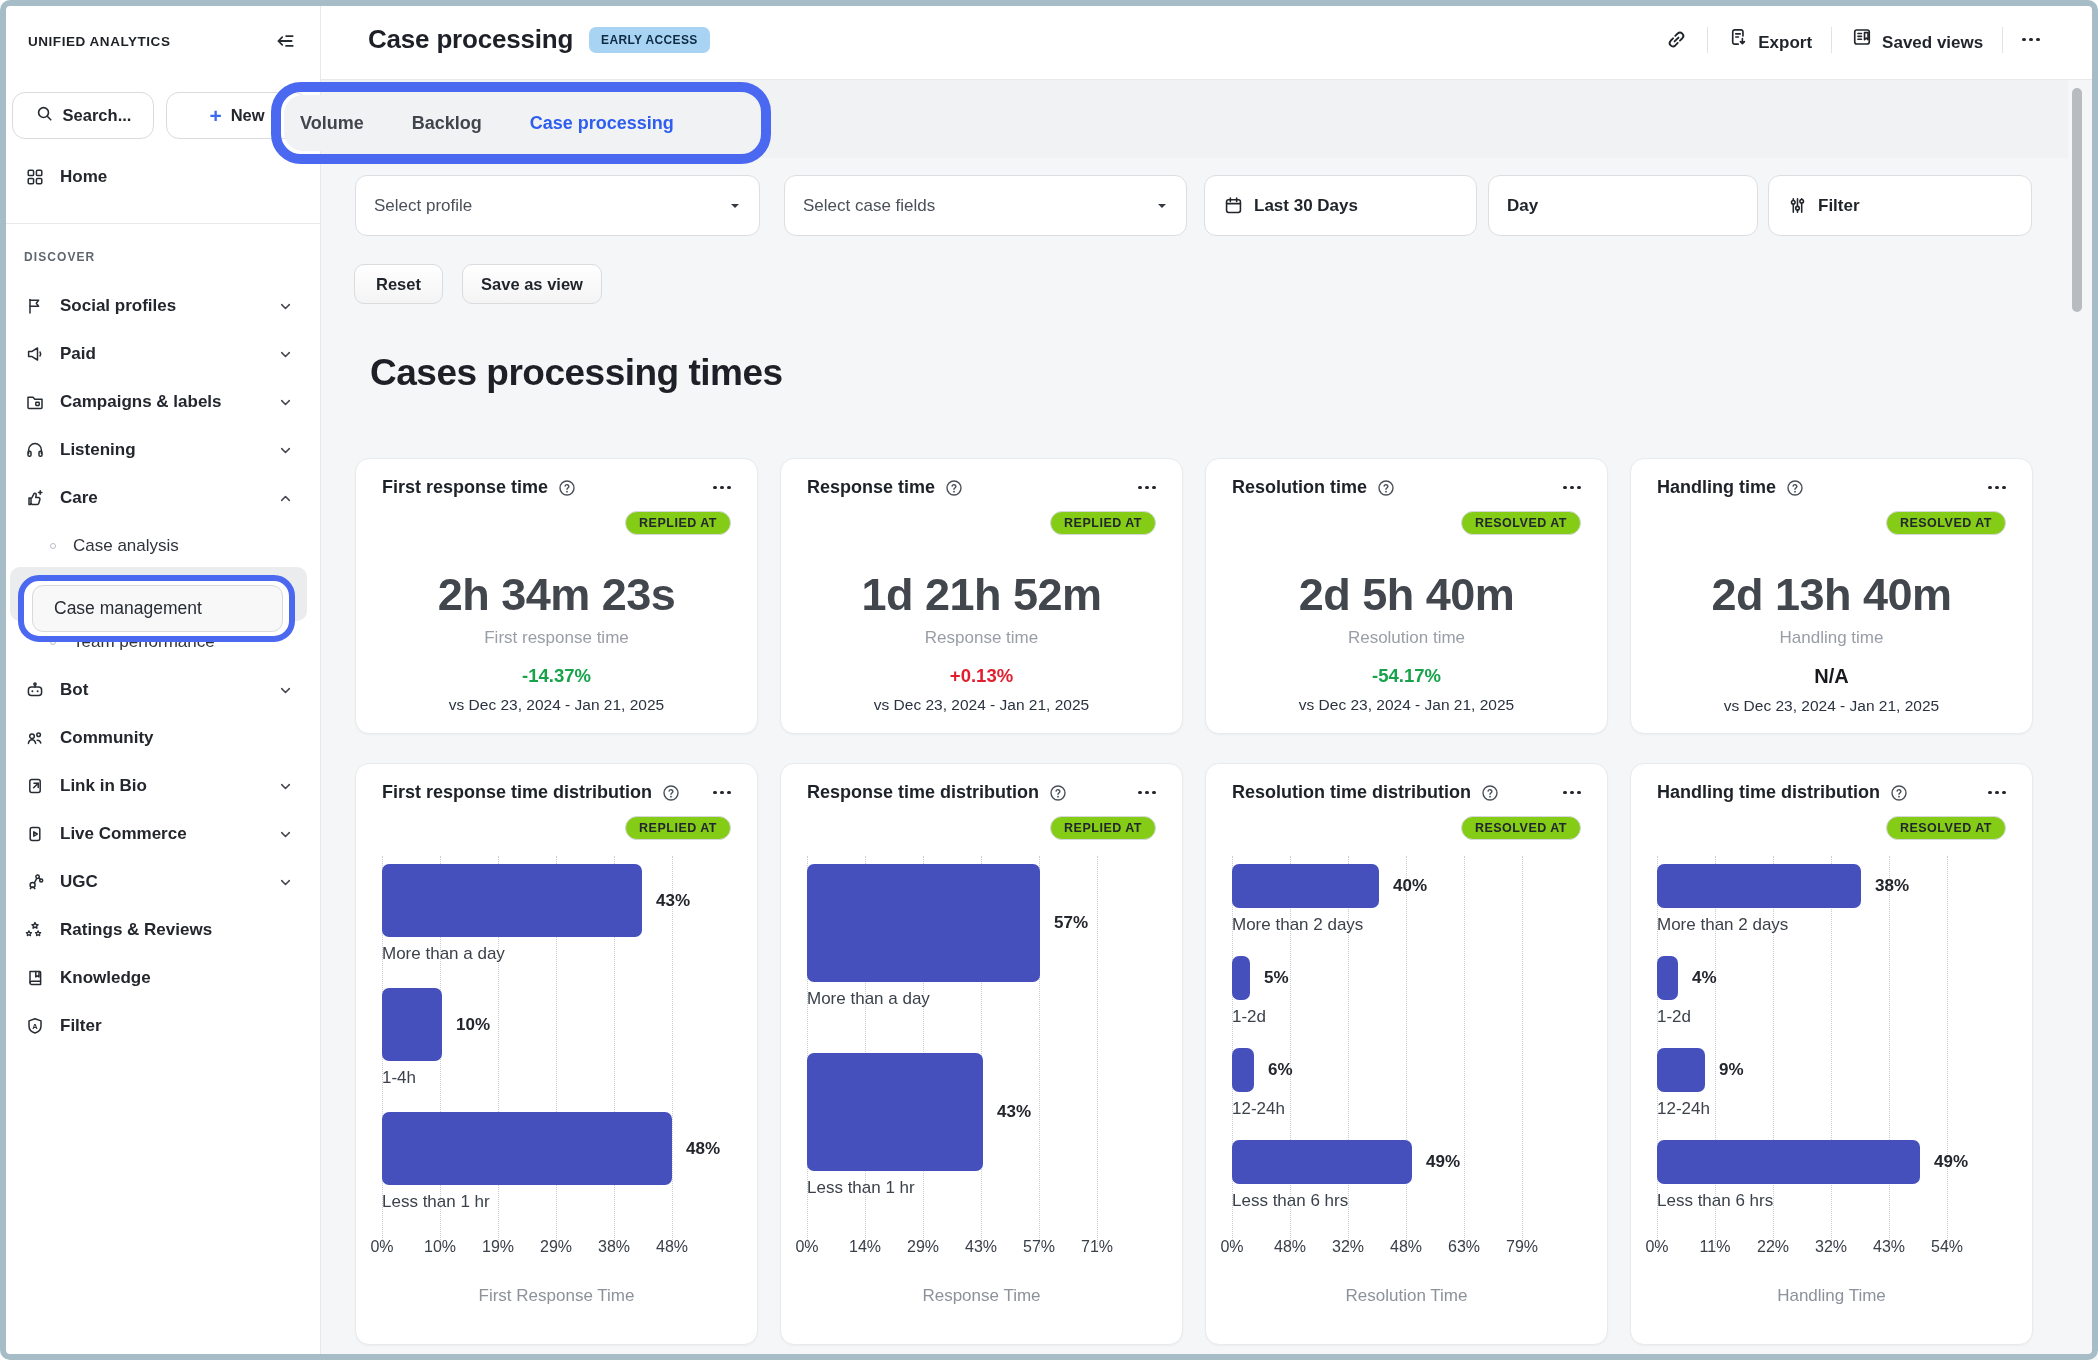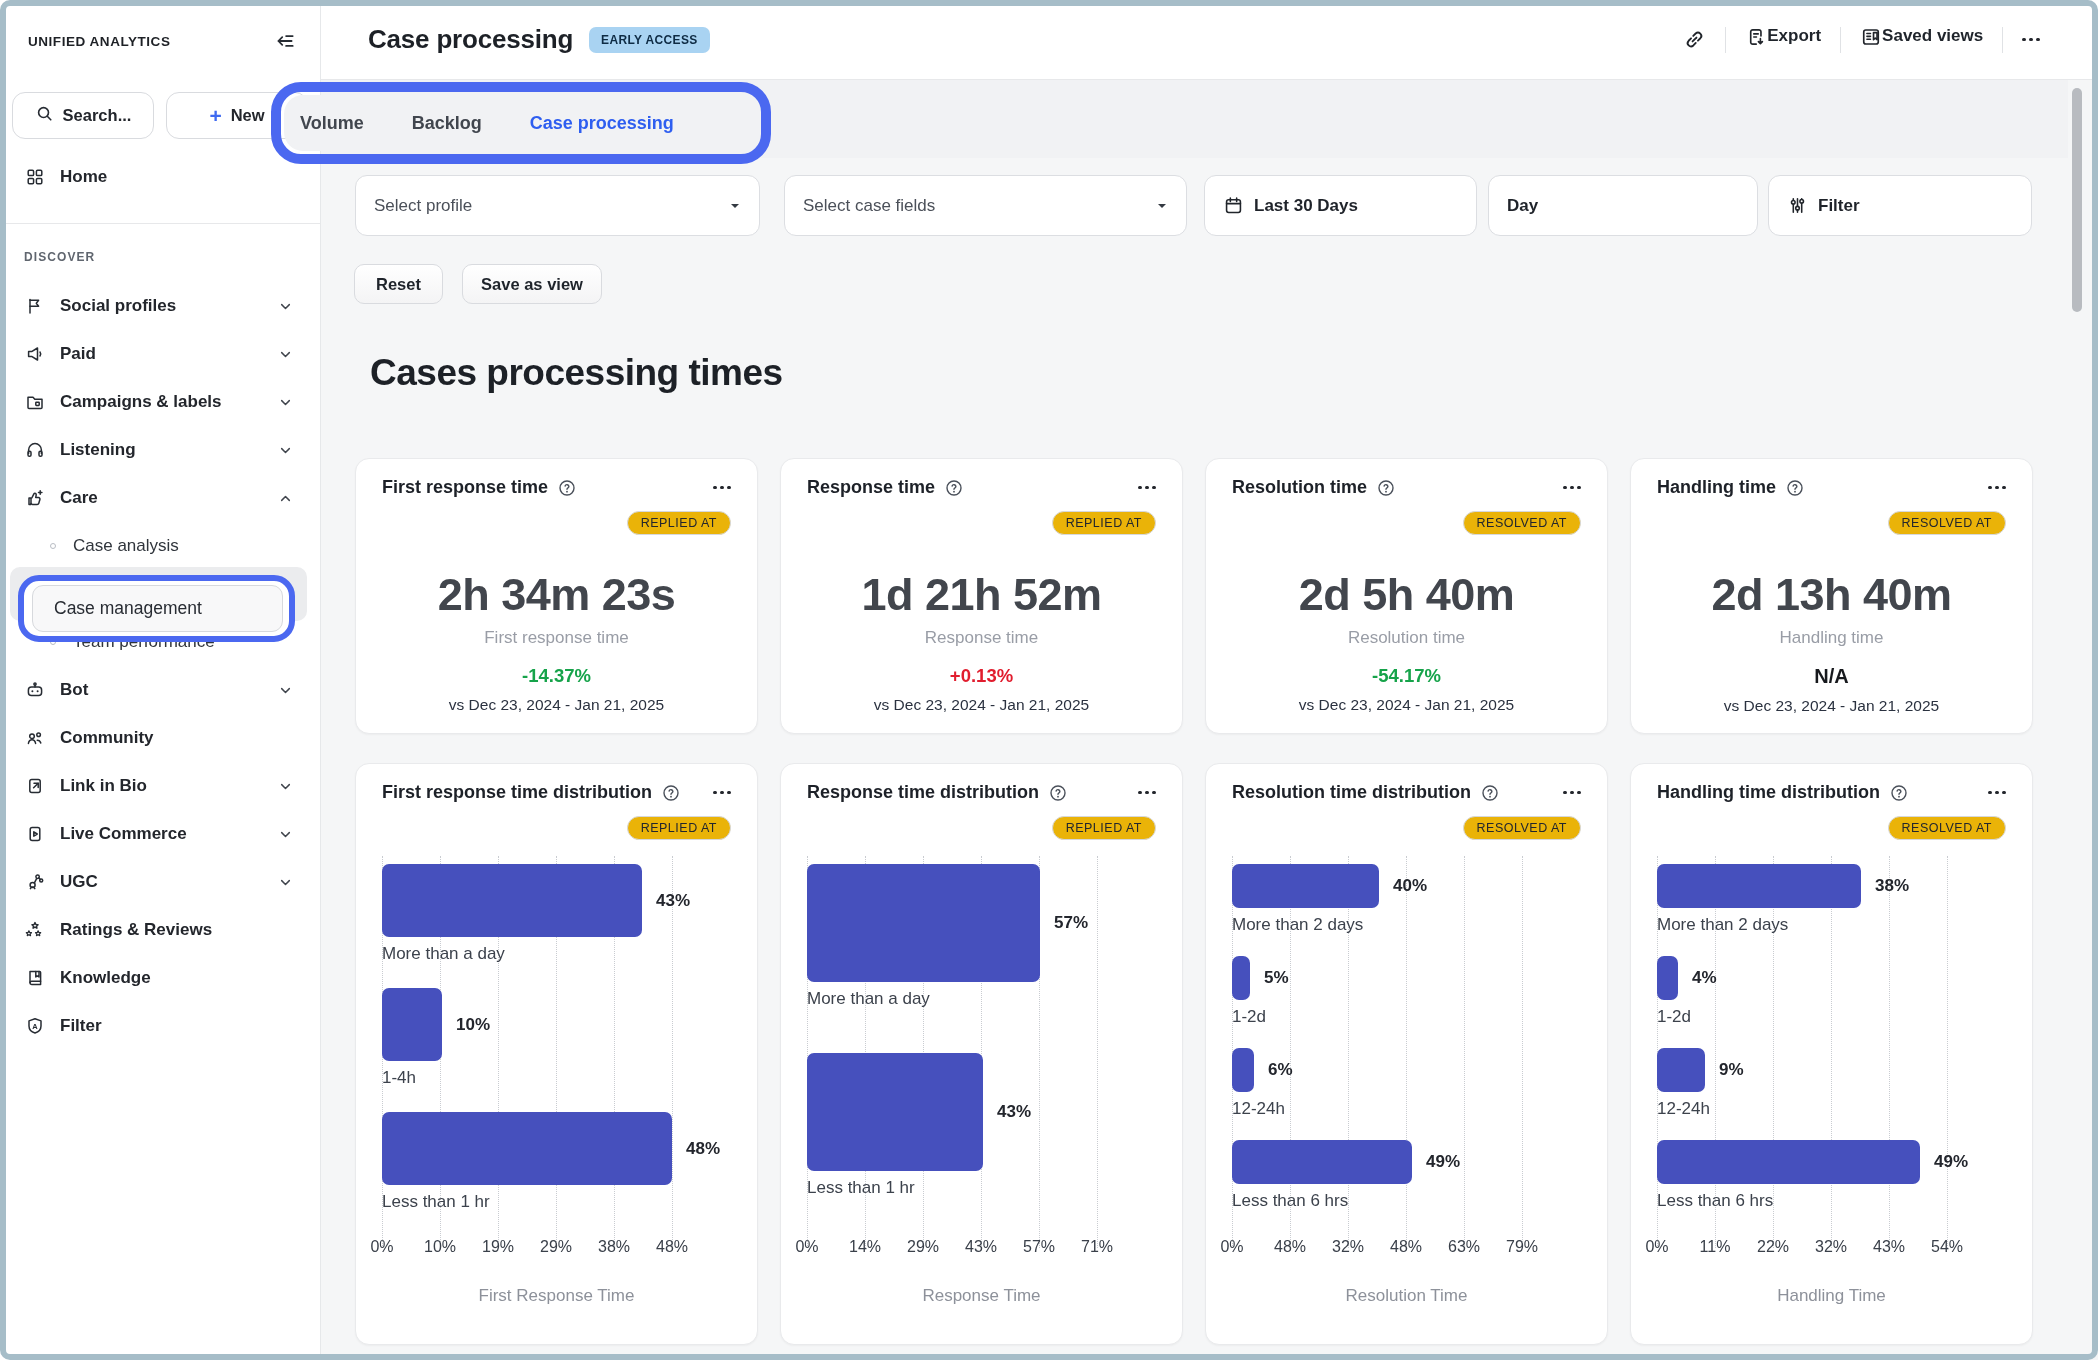--- a/index.html
+++ b/index.html
@@ -26,21 +26,21 @@
   .nav-sub { padding-left:50px; font-weight:450; color:#30353c; font-size:17px; }
   .nav-sub .bullet { width:6px; height:6px; border:1.5px solid #b9bdc4; border-radius:50%; margin-right:17px; flex:none; }
   .nav-sub.active .active-pill { position:absolute; left:10px; right:13px; top:-3px; bottom:-3px; background:#ebecee; border-radius:10px; }
 
   
   .main { position:absolute; left:321px; right:0; top:0; bottom:0; background:#f5f6f7; z-index:1; }
   .topbar { position:absolute; left:0; right:0; top:0; height:80px; background:#fff; border-bottom:1px solid #e7e8ea; display:flex; align-items:center; padding:0 58px 0 47px; }
   .page-title { font-size:26px; font-weight:600; color:#1d2127; letter-spacing:-.2px; }
   .badge { margin-left:16px; background:#a9d3f2; color:#0e2b44; font-size:12px; font-weight:800; letter-spacing:.03em; padding:6px 12px; border-radius:7px; }
   .topbar-right { margin-left:auto; display:flex; align-items:center; gap:19px; }
-  .tb-action { display:flex; align-items:flex-start; font-size:17px; font-weight:600; color:#1f242b; cursor:pointer; }
+  .tb-action { display:flex; align-items:flex-end; gap:9px; font-size:17px; font-weight:600; color:#1f242b; cursor:pointer; }
   .tb-sep { width:1px; height:26px; background:#e0e2e5; }
   .dots { display:flex; gap:3.5px; align-items:center; cursor:pointer; }
   .dots i { width:3.6px; height:3.6px; border-radius:50%; background:#23262c; }
 
   .tabstrip { position:absolute; left:0; top:80px; height:78px; width:calc(100% - 30px); background:#f1f2f4; }
 
   .ctl { position:absolute; top:175px; height:61px; background:#fff; border:1px solid #dcdee2; border-radius:12px; display:flex; align-items:center; padding:0 18px; font-size:17px; cursor:pointer; }
   .ctl.select { color:#4b5059; font-weight:400; }
   .ctl .caret { margin-left:auto; display:flex; }
   .ctl.strong { font-weight:700; color:#1f232a; gap:10px; }
@@ -48,21 +48,21 @@
   .section-title { position:absolute; left:49px; top:352px; font-size:37px; font-weight:700; color:#1d2127; letter-spacing:-.5px; }
 
   .kpi-row { position:absolute; left:34px; top:458px; width:1678px; height:275px; display:grid; grid-template-columns:repeat(4,1fr); gap:22px; }
   .chart-row { position:absolute; left:34px; top:763px; width:1678px; height:582px; display:grid; grid-template-columns:repeat(4,1fr); gap:22px; }
   .card { background:#fff; border:1px solid #e9eaec; border-radius:14px; box-shadow:0 1px 2px rgba(20,24,32,.04); padding:18px 26px 18px 26px; position:relative; display:flex; flex-direction:column; }
   .card-head { display:flex; align-items:center; gap:9px; }
   .card-title { font-size:18px; font-weight:700; color:#1d2128; }
   .help { display:flex; cursor:pointer; }
   .card-dots { margin-left:auto; }
   .tag-row { display:flex; justify-content:flex-end; margin-top:13px; }
-  .tag { border:1.5px solid #d6d8dc; border-radius:999px; background:#eab308; padding:4px 13px; font-size:12.5px; font-weight:400; letter-spacing:.04em; color:#22262d; }
+  .tag { border:1.5px solid #d6d8dc; border-radius:999px; background:#84cc16; padding:4px 13px; font-size:12.5px; font-weight:700; letter-spacing:.04em; color:#22262d; }
 
   .kpi-center { text-align:center; margin-top:34px; }
   .kpi-value { font-size:45px; font-weight:700; color:#42464d; letter-spacing:-.5px; }
   .kpi-label { margin-top:7px; font-size:17px; color:#999da6; }
   .kpi-delta { margin-top:17px; font-size:18.5px; font-weight:800; }
   .kpi-delta.green { color:#16a34a; } .kpi-delta.red { color:#e11d2e; } .kpi-delta.dark { color:#17191d; font-size:20px; }
   .kpi-compare { margin-top:9px; font-size:15.5px; font-weight:500; color:#2b3240; }
 
   .plot-wrap { position:relative; margin-top:16px; height:392px; }
   .gridlines { position:absolute; left:0; top:0; width:290px; height:100%; }

